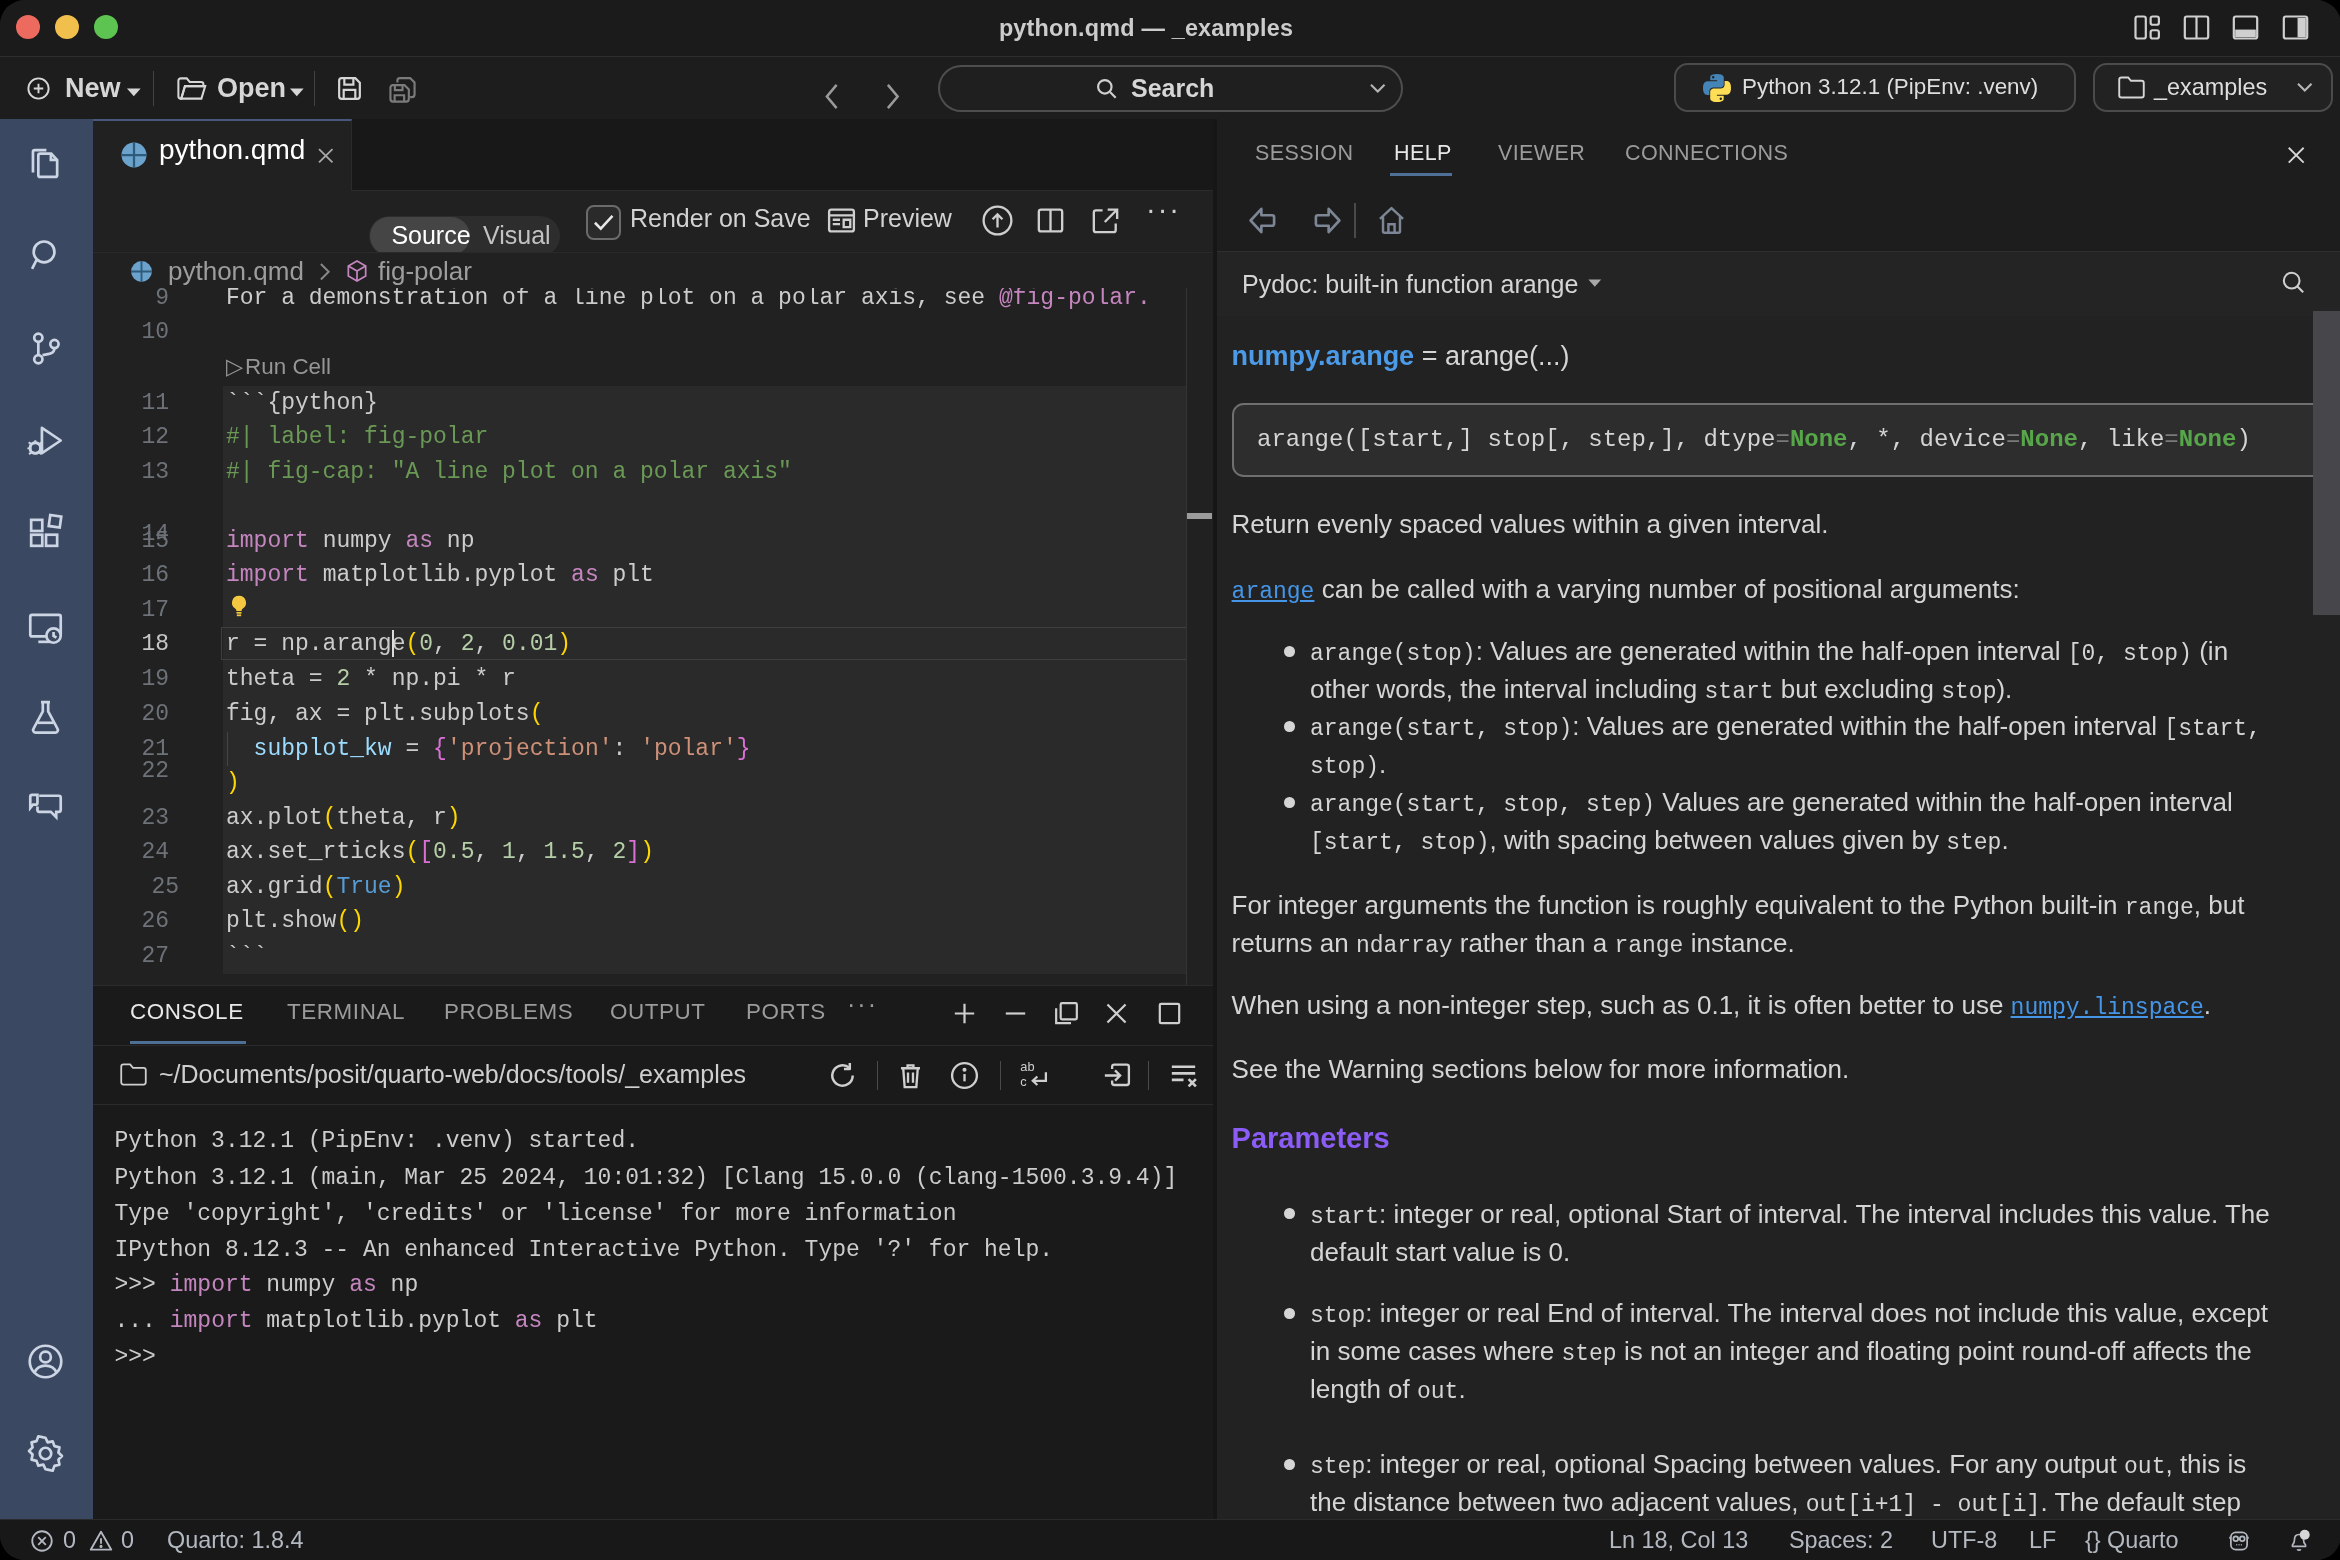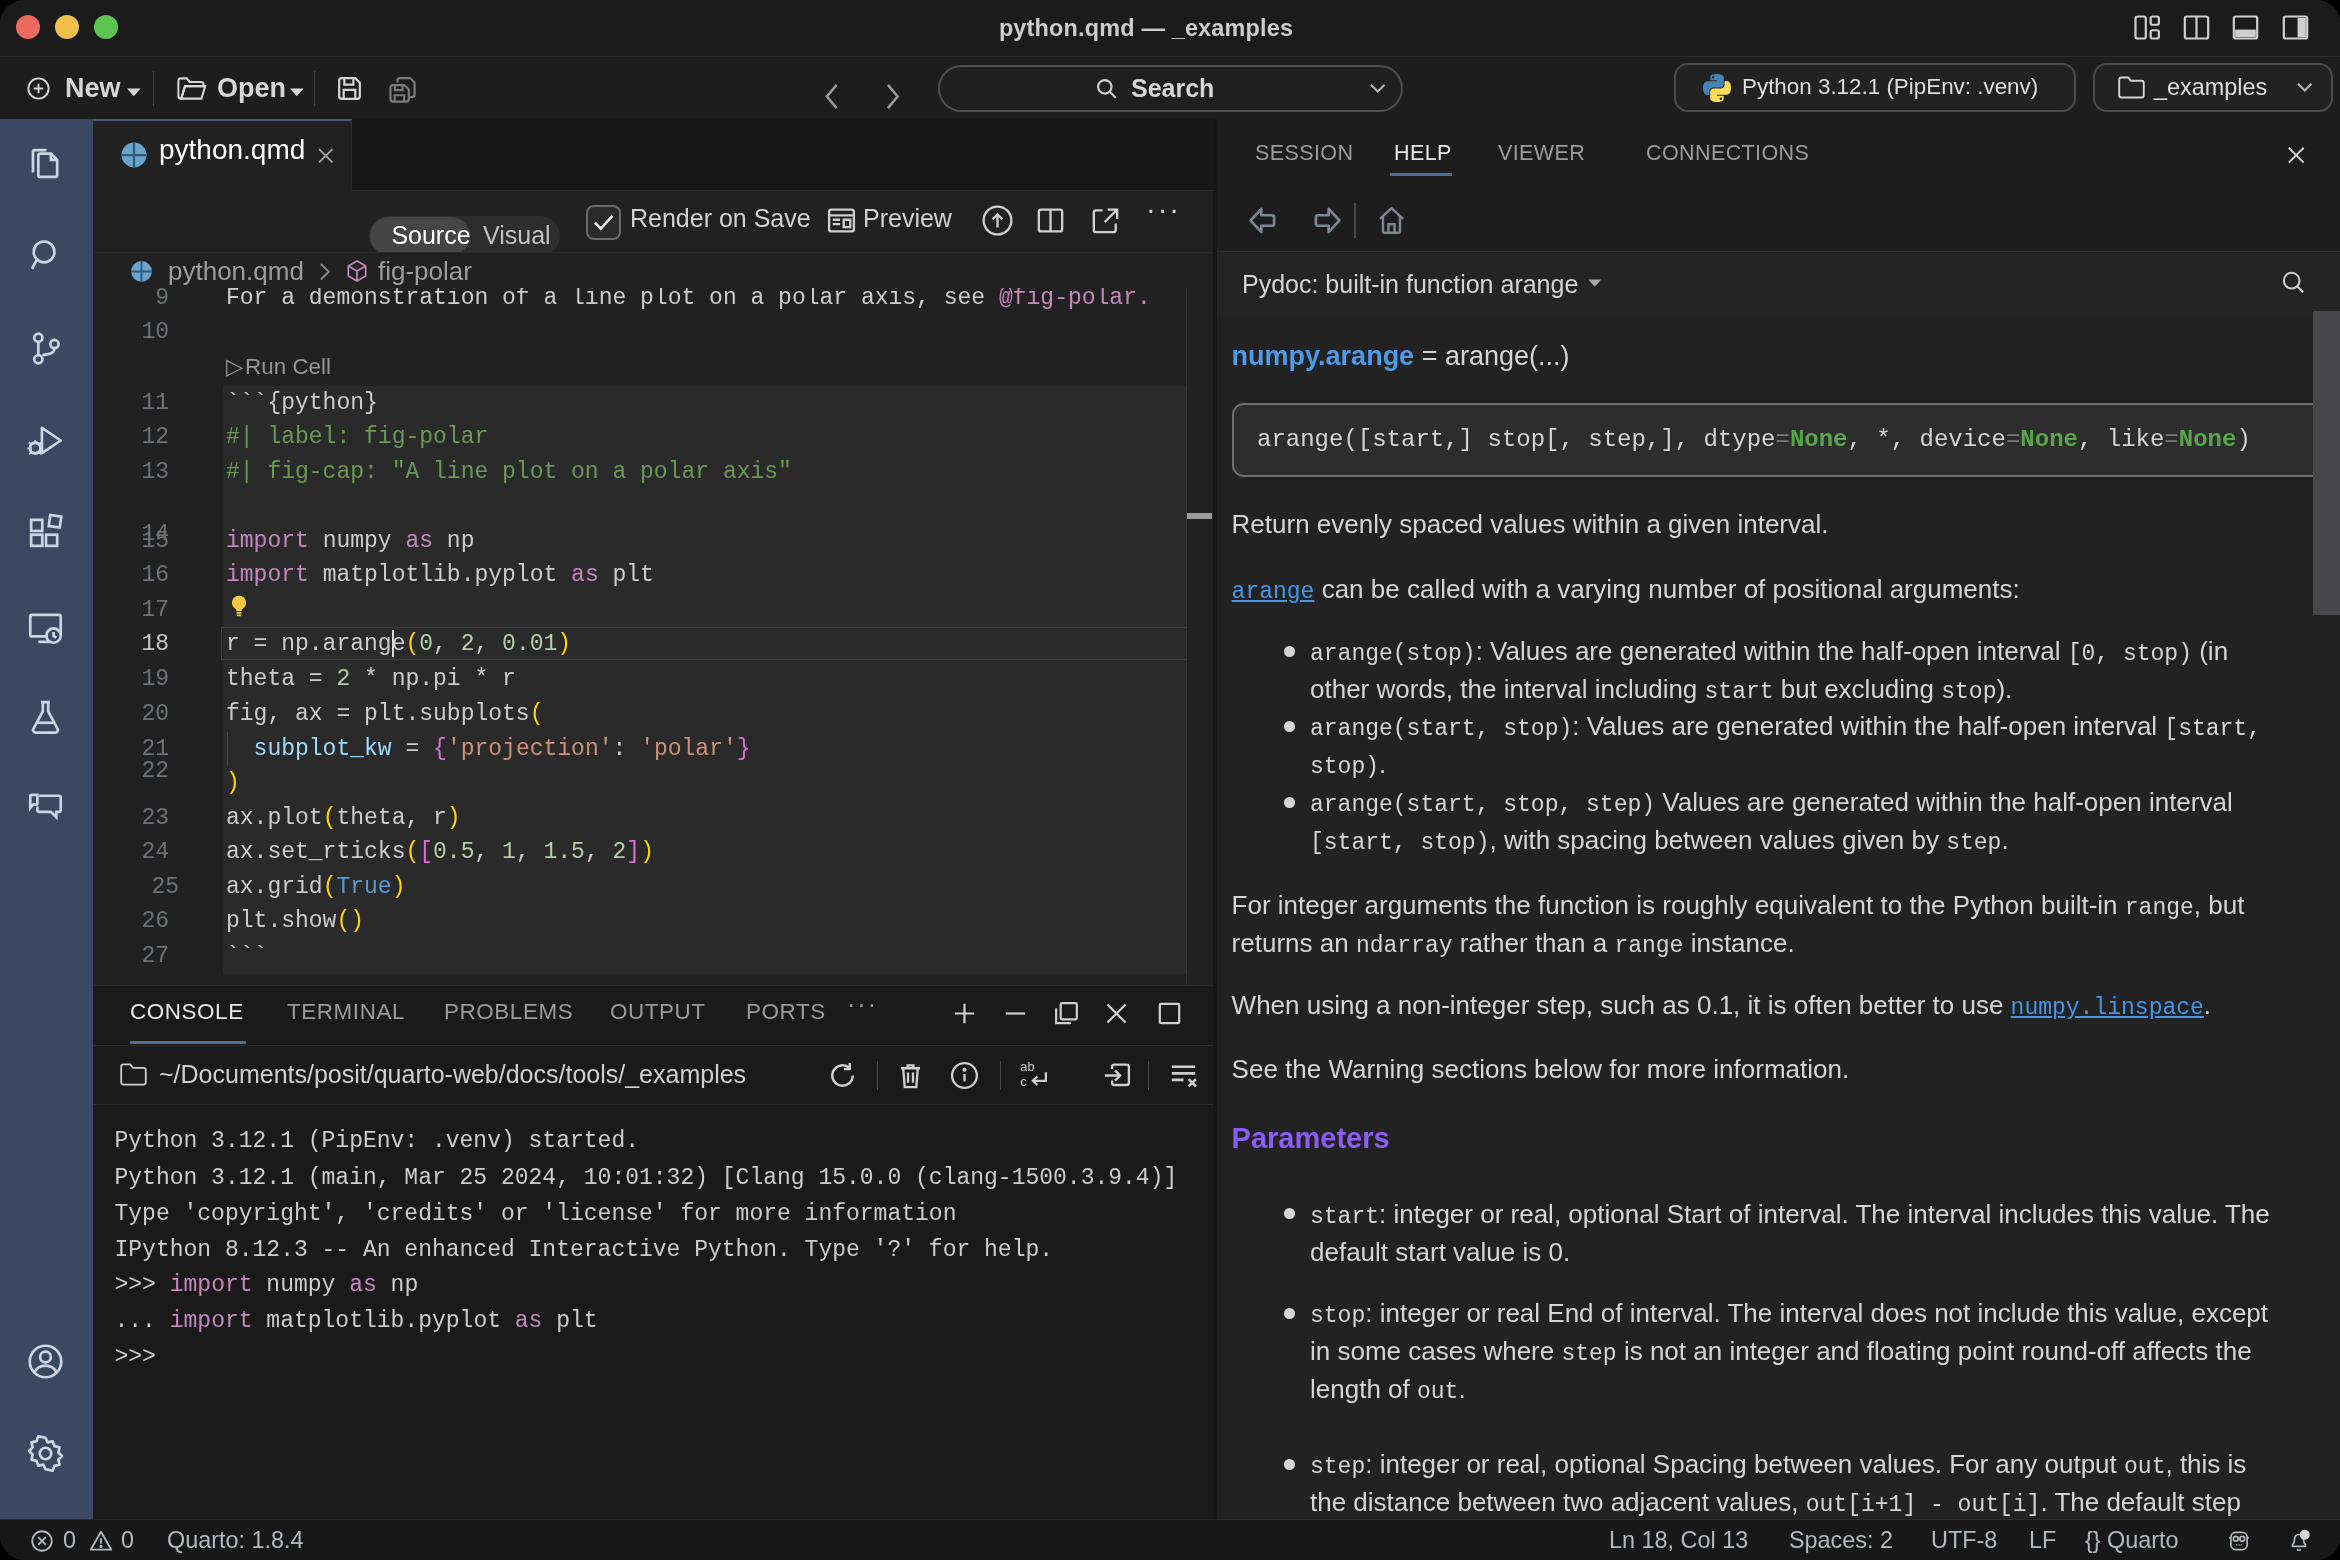--- a/index.html
+++ b/index.html
@@ -381,21 +381,21 @@
     <div class="abs conline" style="top:282px;">&gt;&gt;&gt; <span class="kw">import</span> numpy <span class="kw">as</span> np</div>
     <div class="abs conline" style="top:318px;">... <span class="kw">import</span> matplotlib.pyplot <span class="kw">as</span> plt</div>
     <div class="abs conline" style="top:354px;">&gt;&gt;&gt;</div>
   </div>
 
   <div class="abs" id="rpanel">
     <div class="abs" style="left:0;top:0;width:1123px;height:132px;background:#1d1d1d;"></div>
     <div class="abs rtab" style="left:38px;">SESSION</div>
     <div class="abs rtab" style="left:177px;color:#e7e7e7;">HELP</div>
     <div class="abs rtab" style="left:281px;">VIEWER</div>
-    <div class="abs rtab" style="left:408px;margin-left:21px;">CONNECTIONS</div>
+    <div class="abs rtab" style="left:408px;">CONNECTIONS</div>
     <div class="abs" style="left:173px;top:54px;width:62px;height:2.9px;background:#4e6f96;"></div>
     <svg class="abs" style="left:1068px;top:25px;" width="22.4" height="22.4" viewBox="0 0 24 24" fill="none" stroke="#d5d5d5" stroke-width="2">
         <path d="M4 4l16 16M20 4L4 20"></path>
       </svg>
 
     <svg class="abs" style="left:27px;top:84px;" width="43" height="35" viewBox="0 0 26 20" fill="none" stroke="#7d8695" stroke-width="1.6">
         <path d="M10.5 3L4 10l6.5 7v-3.8H17a1.2 1.2 0 0 0 1.2-1.2v-4a1.2 1.2 0 0 0-1.2-1.2h-6.5z" stroke-linejoin="round"></path>
       </svg>
     <svg class="abs" style="left:86px;top:84px;" width="43" height="35" viewBox="0 0 26 20" fill="none" stroke="#7d8695" stroke-width="1.6">
         <path d="M15.5 3L22 10l-6.5 7v-3.8H9a1.2 1.2 0 0 1-1.2-1.2v-4A1.2 1.2 0 0 1 9 6.8h6.5z" stroke-linejoin="round"></path>

